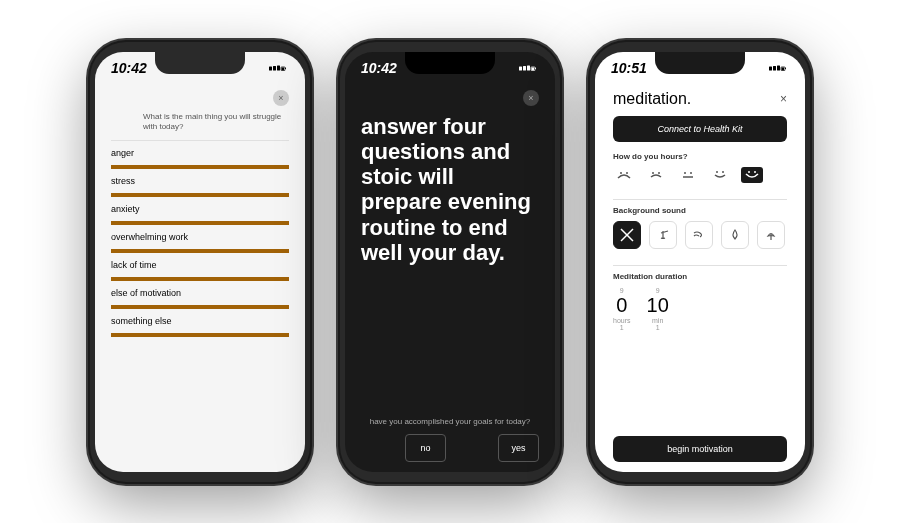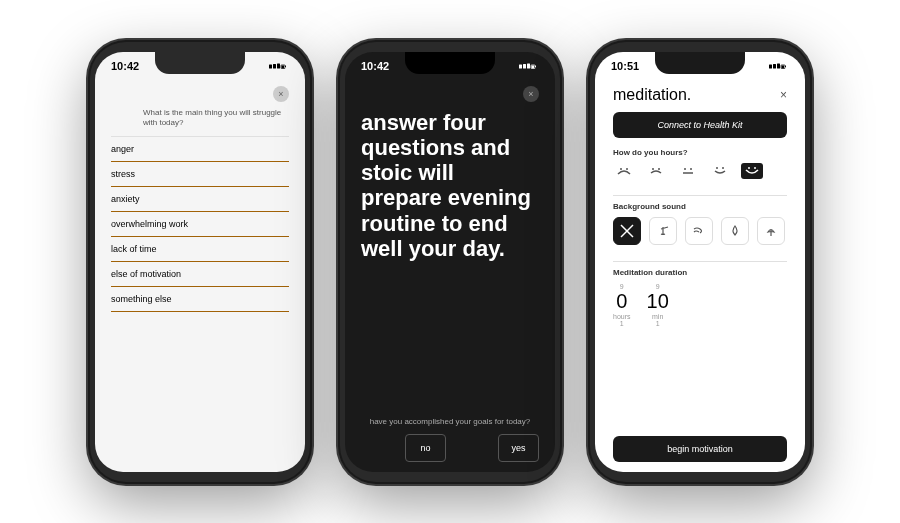--- a/index.html
+++ b/index.html
@@ -80,21 +80,21 @@
       align-items: center;
       padding: 8px 16px 4px;
       font-size: 9px;
       font-weight: 600;
       position: relative;
       z-index: 5;
       flex-shrink: 0;
     }
     .status-bar.light { color: #000; }
     .status-bar.dark { color: #fff; }
-    .status-time { font-weight: 700; font-size: 11px; }
+    .status-time { font-weight: 700; font-size: 14px; font-style: italic; }
     .status-icons { display: flex; gap: 3px; align-items: center; font-size: 8px; }
 
     
     .phone1-content {
       padding: 10px 16px 10px;
       display: flex;
       flex-direction: column;
       flex: 1;
       overflow: hidden;
     }
@@ -131,21 +131,21 @@
     }
     .answer-list {
       display: flex;
       flex-direction: column;
       gap: 0;
     }
     .answer-item {
       font-size: 9px;
       color: #000;
       padding: 7px 0;
-      border-bottom: 1px solid #a16207;
+      border-bottom: 4px solid #a16207;
       cursor: pointer;
     }
     .answer-item:first-child {
       border-top: 1px solid #e0e0e0;
     }
 
     
     .phone2-content {
       padding: 10px 16px;
       display: flex;

